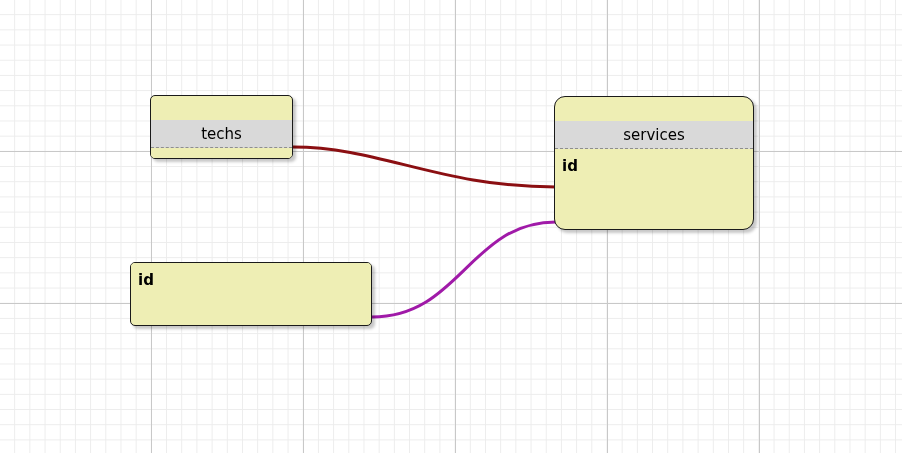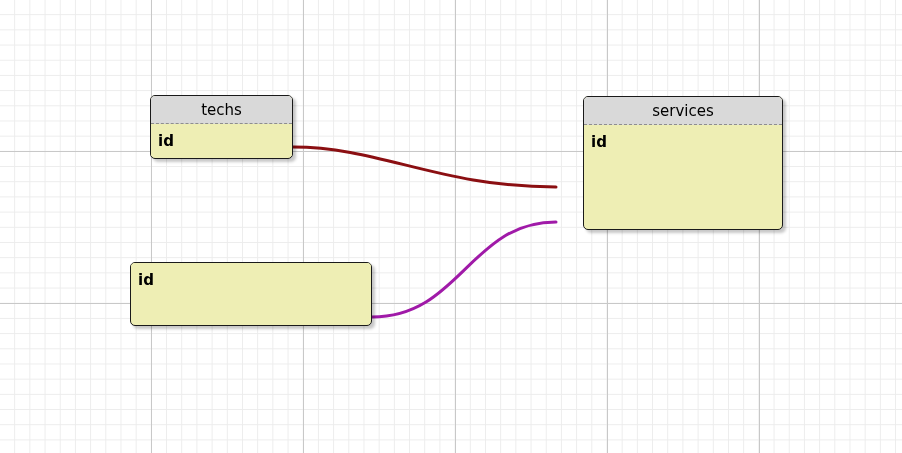--- a/index.html
+++ b/index.html
@@ -48,20 +48,21 @@
     box-sizing: border-box;
     height: 28px;
     line-height: 28px;
     background: #d9d9d9;
     color: #000000;
     font-size: 15px;
     text-align: center;
     border-bottom: 1px dashed #8e8e8e;
     white-space: nowrap;
     overflow: hidden;
+    margin-top: 24px;
   }
   .entity-field {
     box-sizing: border-box;
     height: 32px;
     line-height: 35px;
     padding-left: 7px;
     color: #000000;
     font-size: 15px;
     background: #eeeeb4;
     border-bottom: 1px dotted #9a9a7a;
@@ -83,21 +84,21 @@
   <svg id="edge-layer" width="902" height="453" viewBox="0 0 902 453">
       <path d="M 293,147 C 380,147 440,187 556,187" fill="none" stroke="#8b0f12" stroke-width="3" stroke-linecap="round"></path>
       <path d="M 372,317 C 460,317 470,222 556,222" fill="none" stroke="#a01aa8" stroke-width="3" stroke-linecap="round"></path>
     </svg>
 
   <div id="entity-layer">
       <div class="entity" style="left: 150px; top: 95px; width: 143px; height: 64px;">
         <div class="entity-header">techs</div>
         <div class="entity-field pk">id</div>
       </div>
-      <div class="entity" style="left: 583px; top: 96px; width: 200px; height: 134px;">
+      <div class="entity" style="left: 554px; top: 96px; width: 200px; height: 134px; border-radius: 11px;">
         <div class="entity-header">services</div>
         <div class="entity-field pk">id</div>
       </div>
       <div class="entity" style="left: 130px; top: 262px; width: 242px; height: 64px;">
         <div class="entity-field pk">id</div>
       </div>
     </div>
 
 </div>
 

